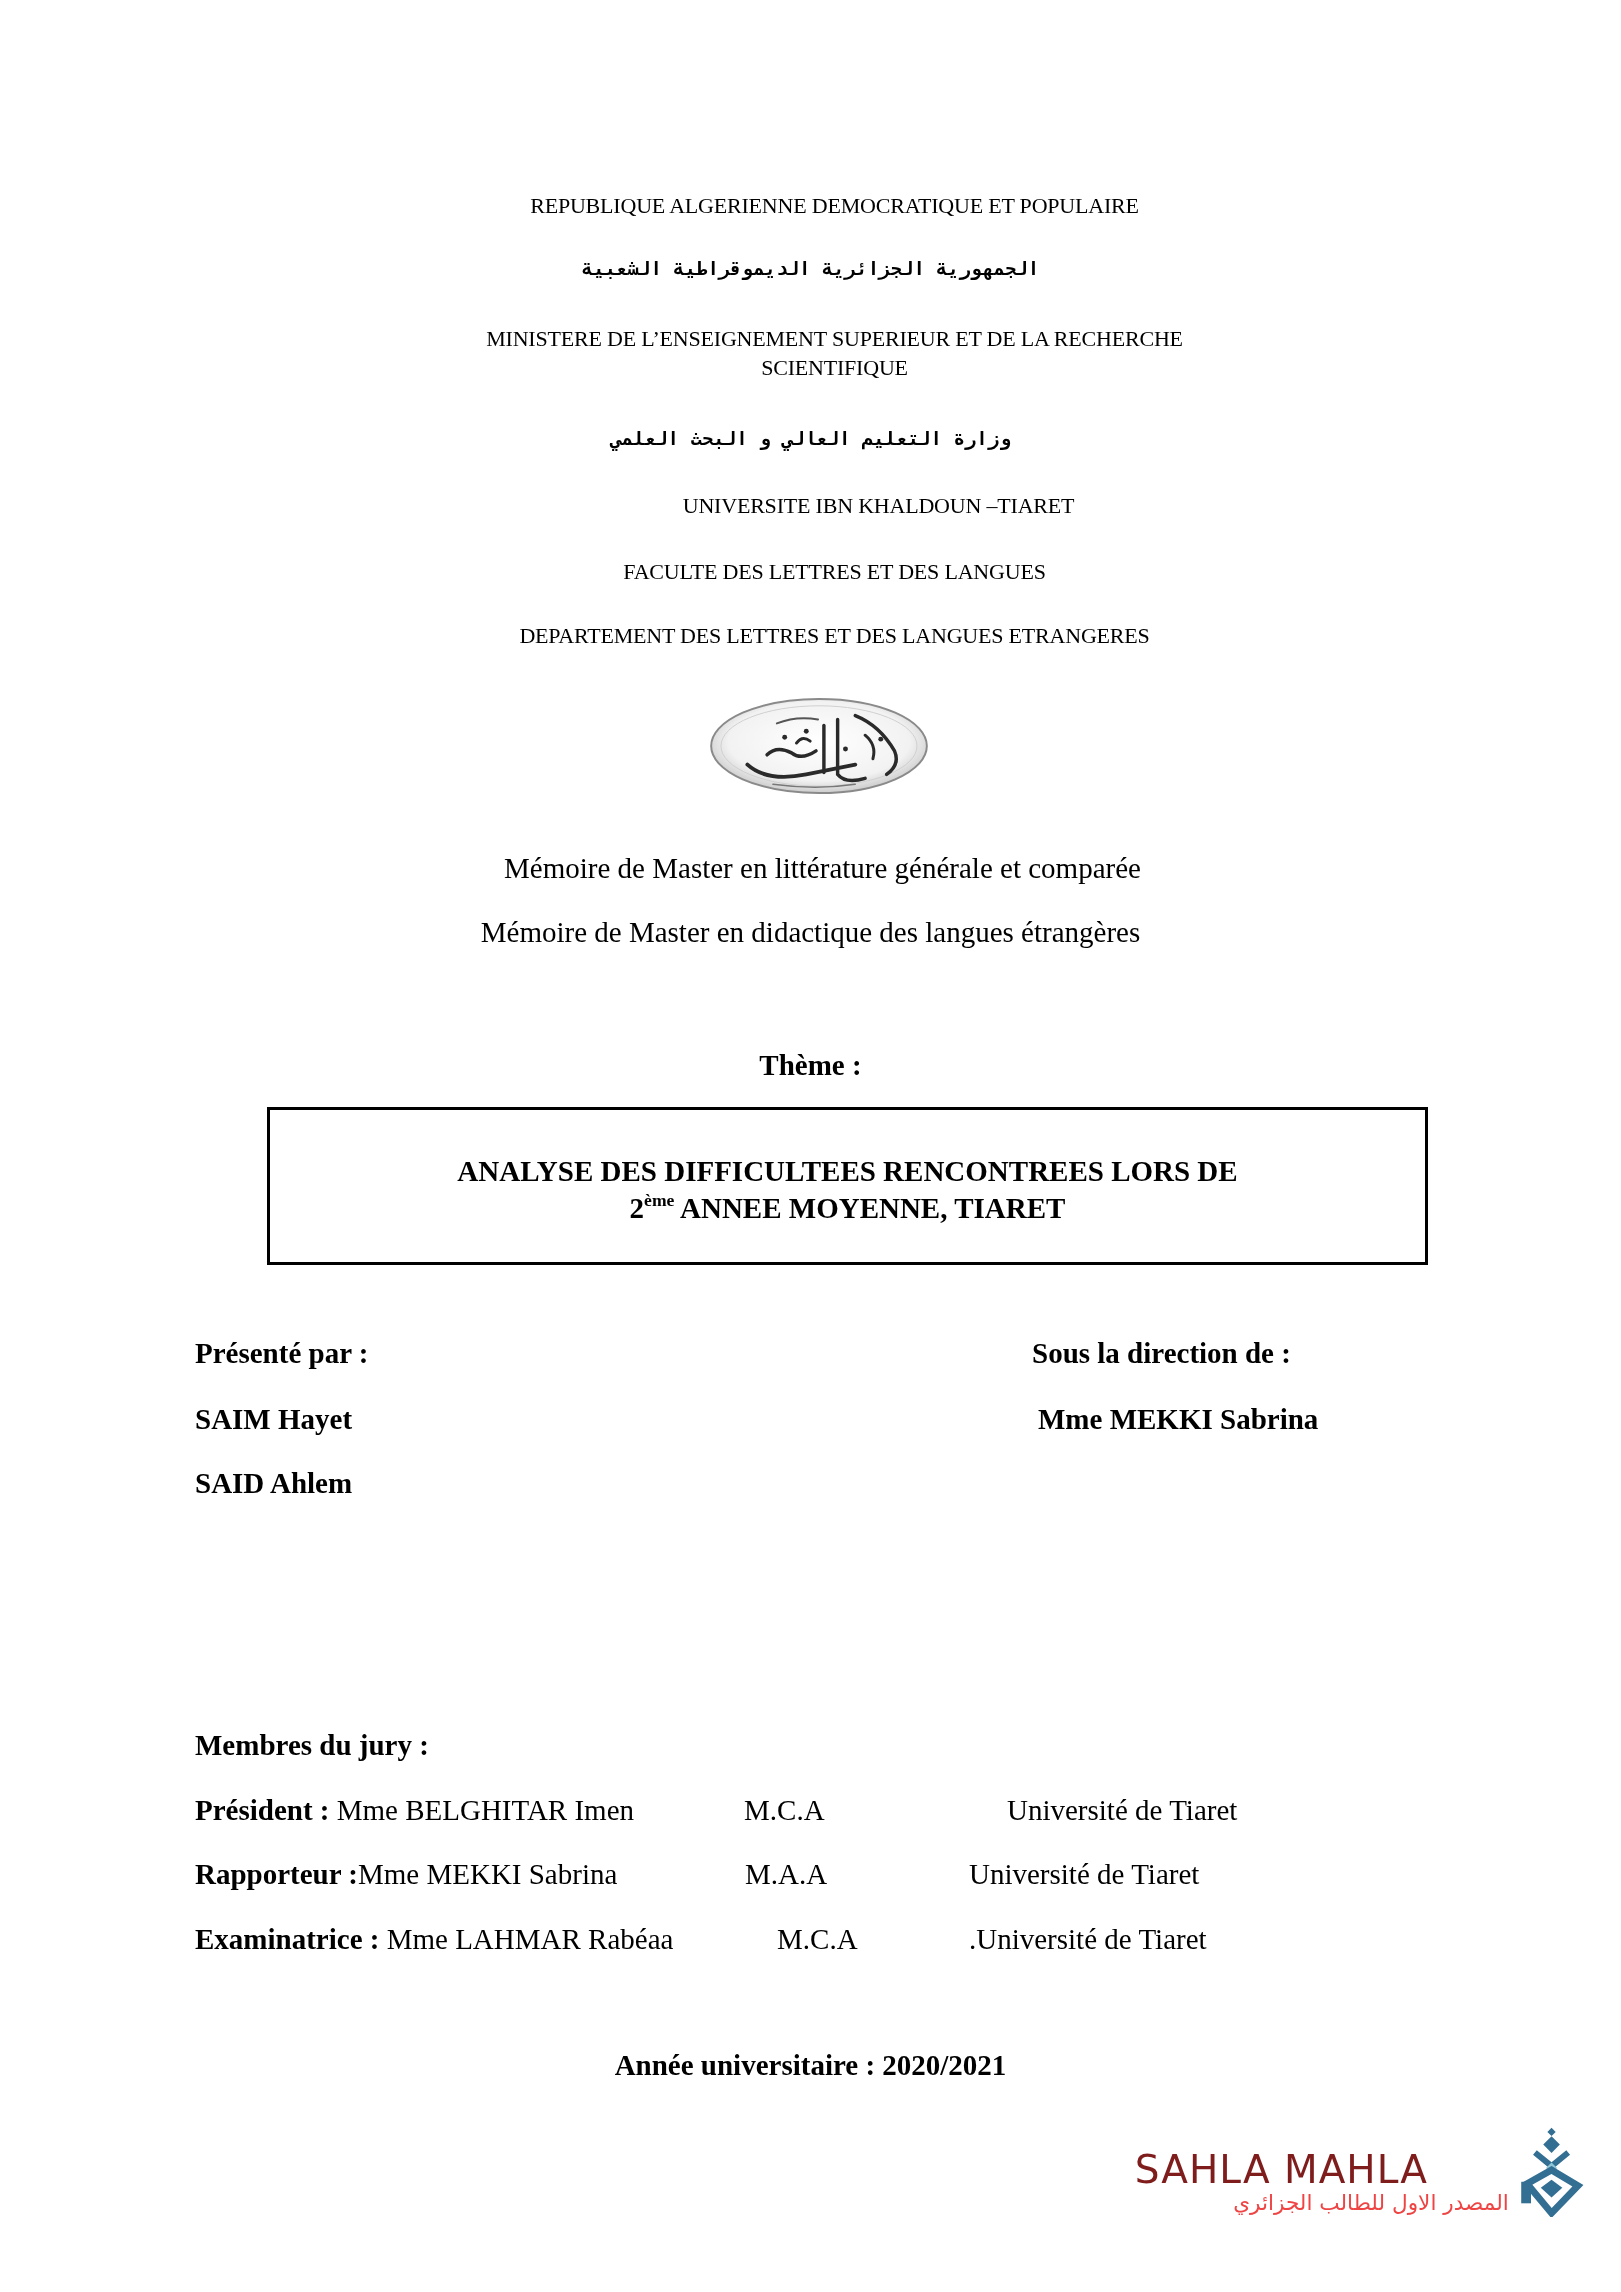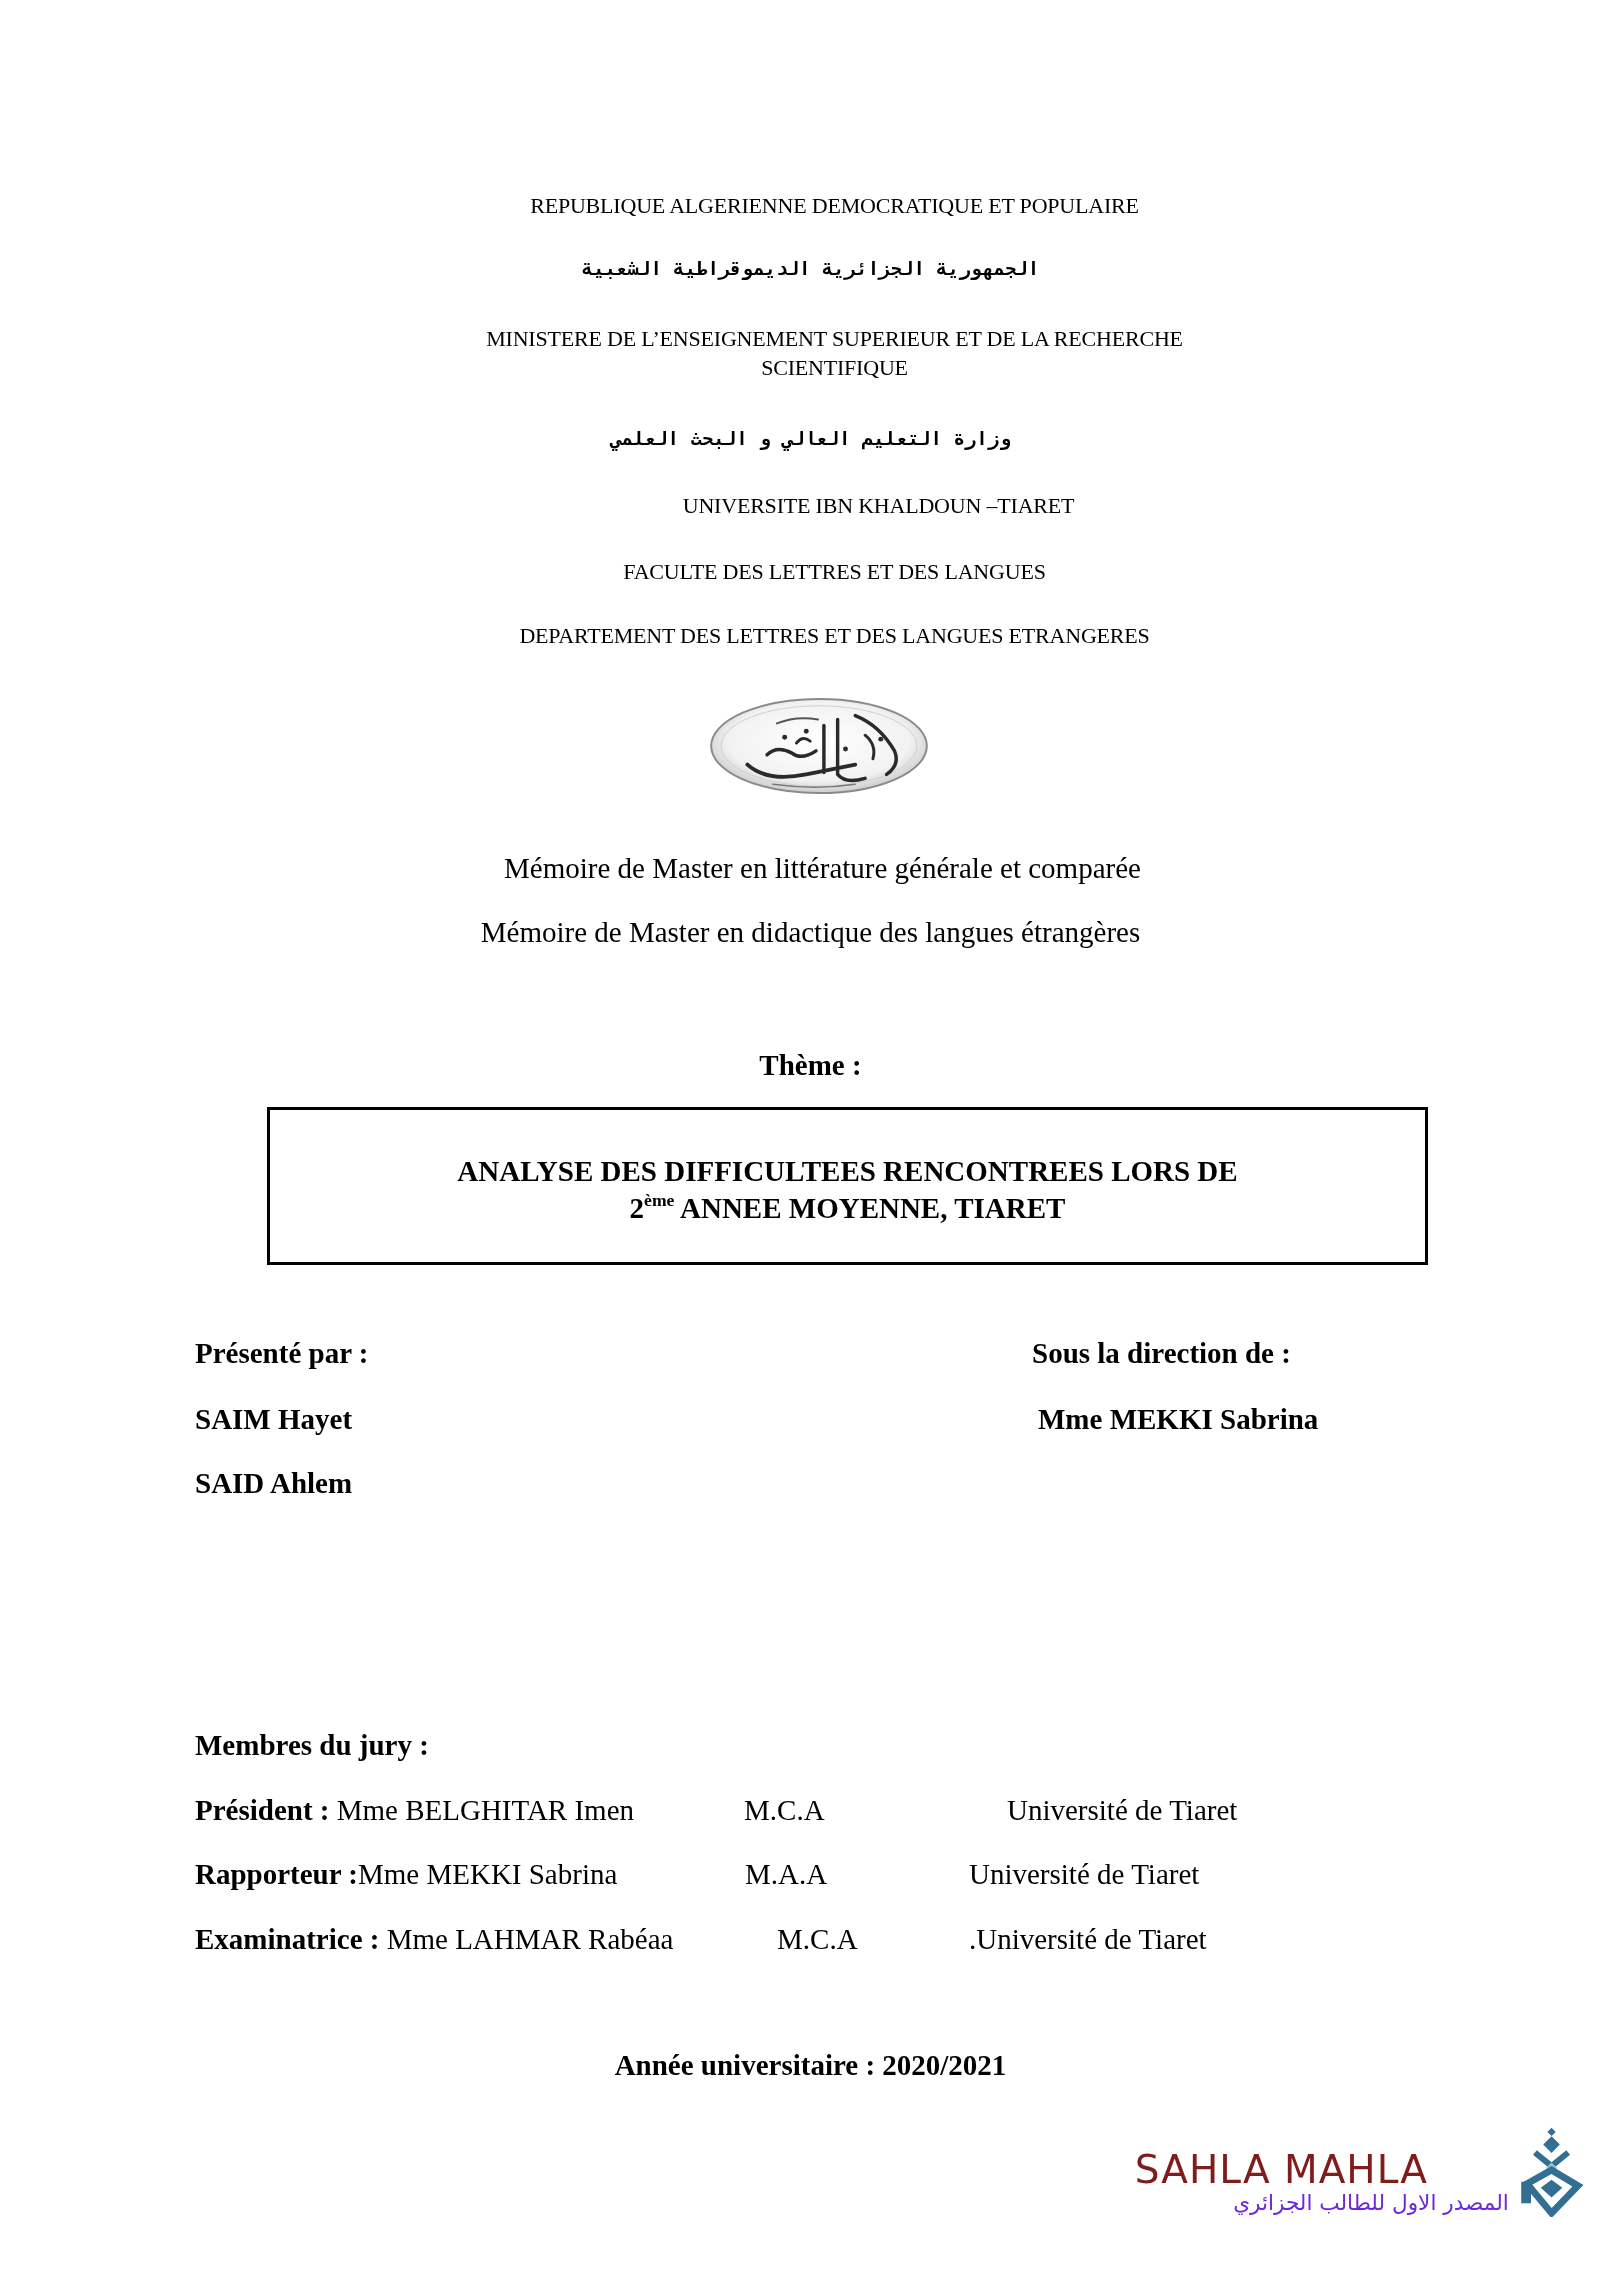--- a/index.html
+++ b/index.html
@@ -102,21 +102,21 @@
       color: #7f1d1d;
       white-space: nowrap;
     }
     .wm-sub {
       position: absolute;
       left: 9.8px;
       top: 63px;
       width: 372px;
       font-family: "DejaVu Sans", "Liberation Sans", sans-serif;
       font-size: 21.6px;
-      color: #6d28d9;
+      color: #ef4444;
       direction: rtl;
       text-align: right;
       white-space: nowrap;
     }
     .wm-icon {
       position: absolute;
       left: 392px;
       top: 0px;
       width: 69px;
       height: 90px;

